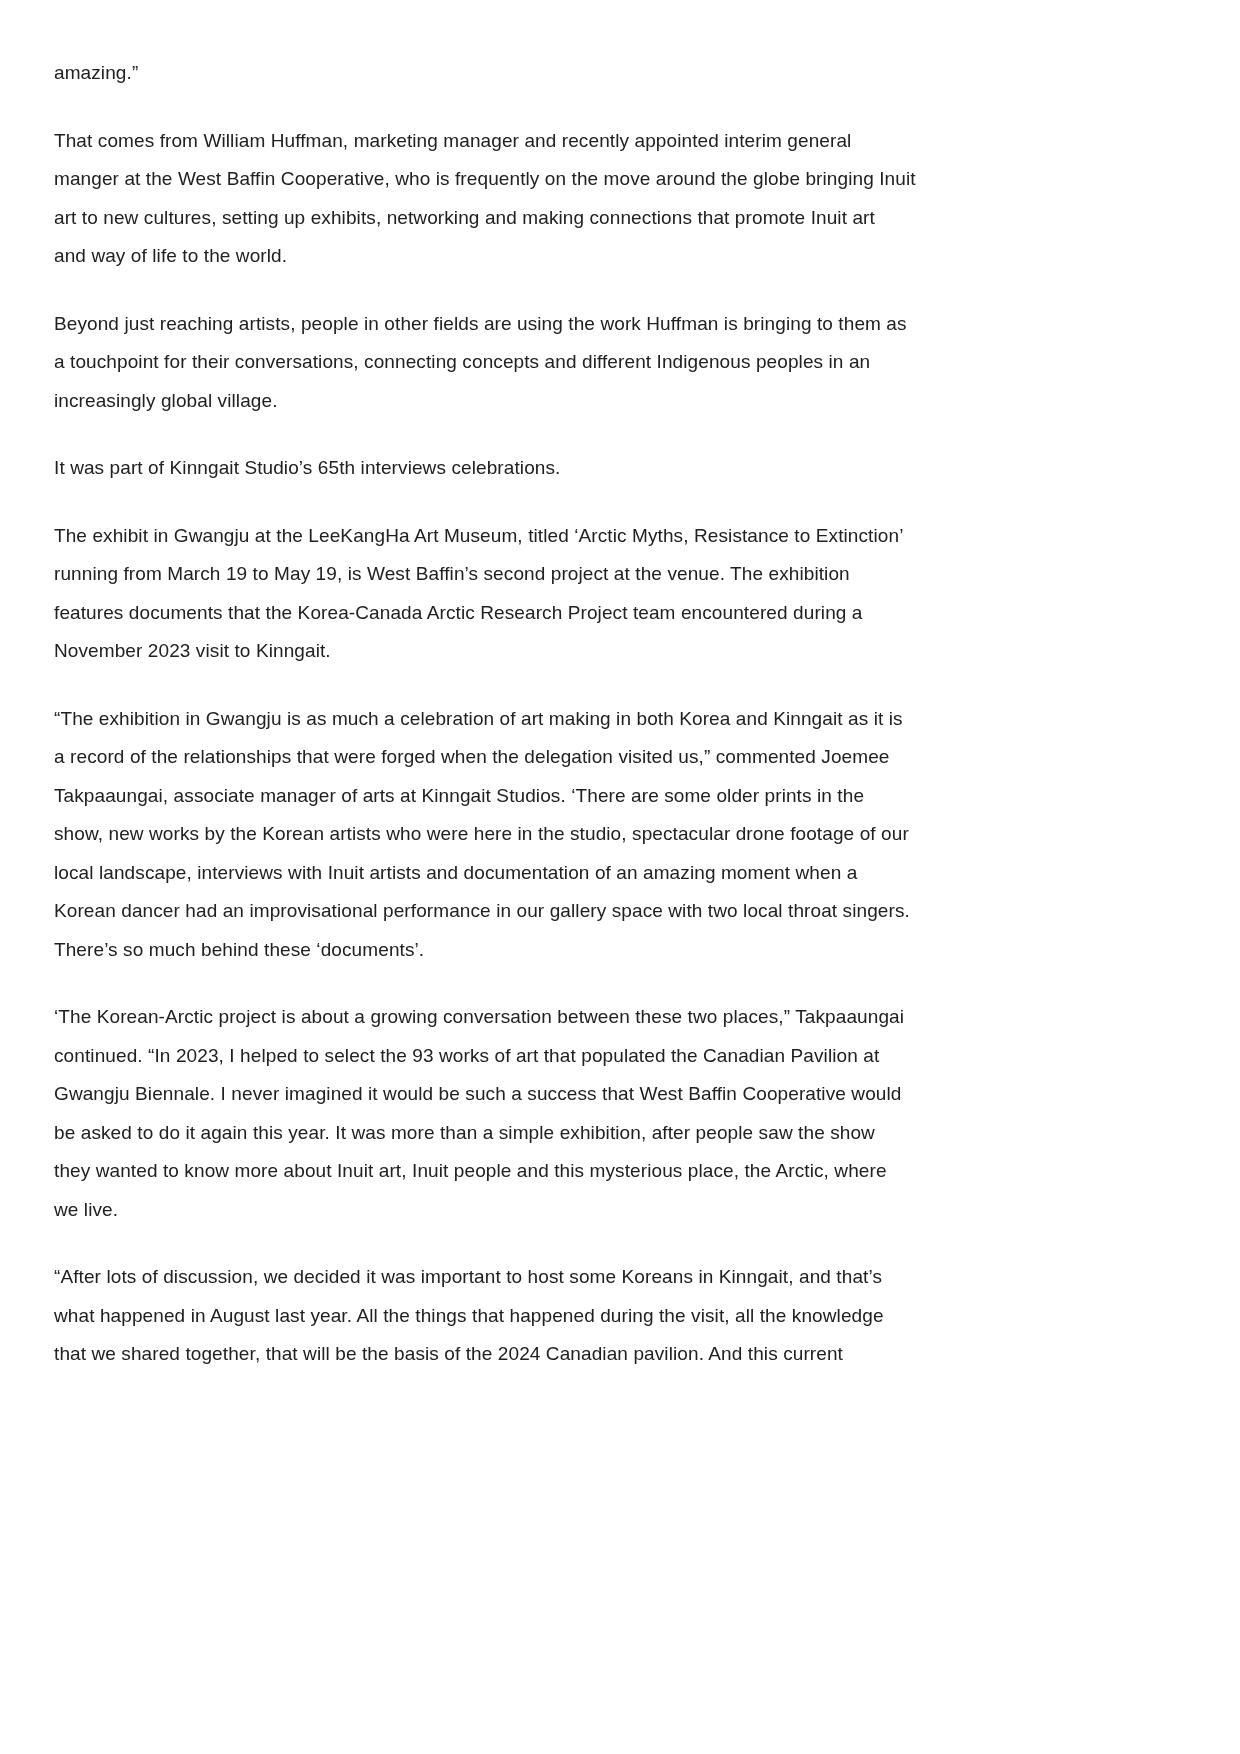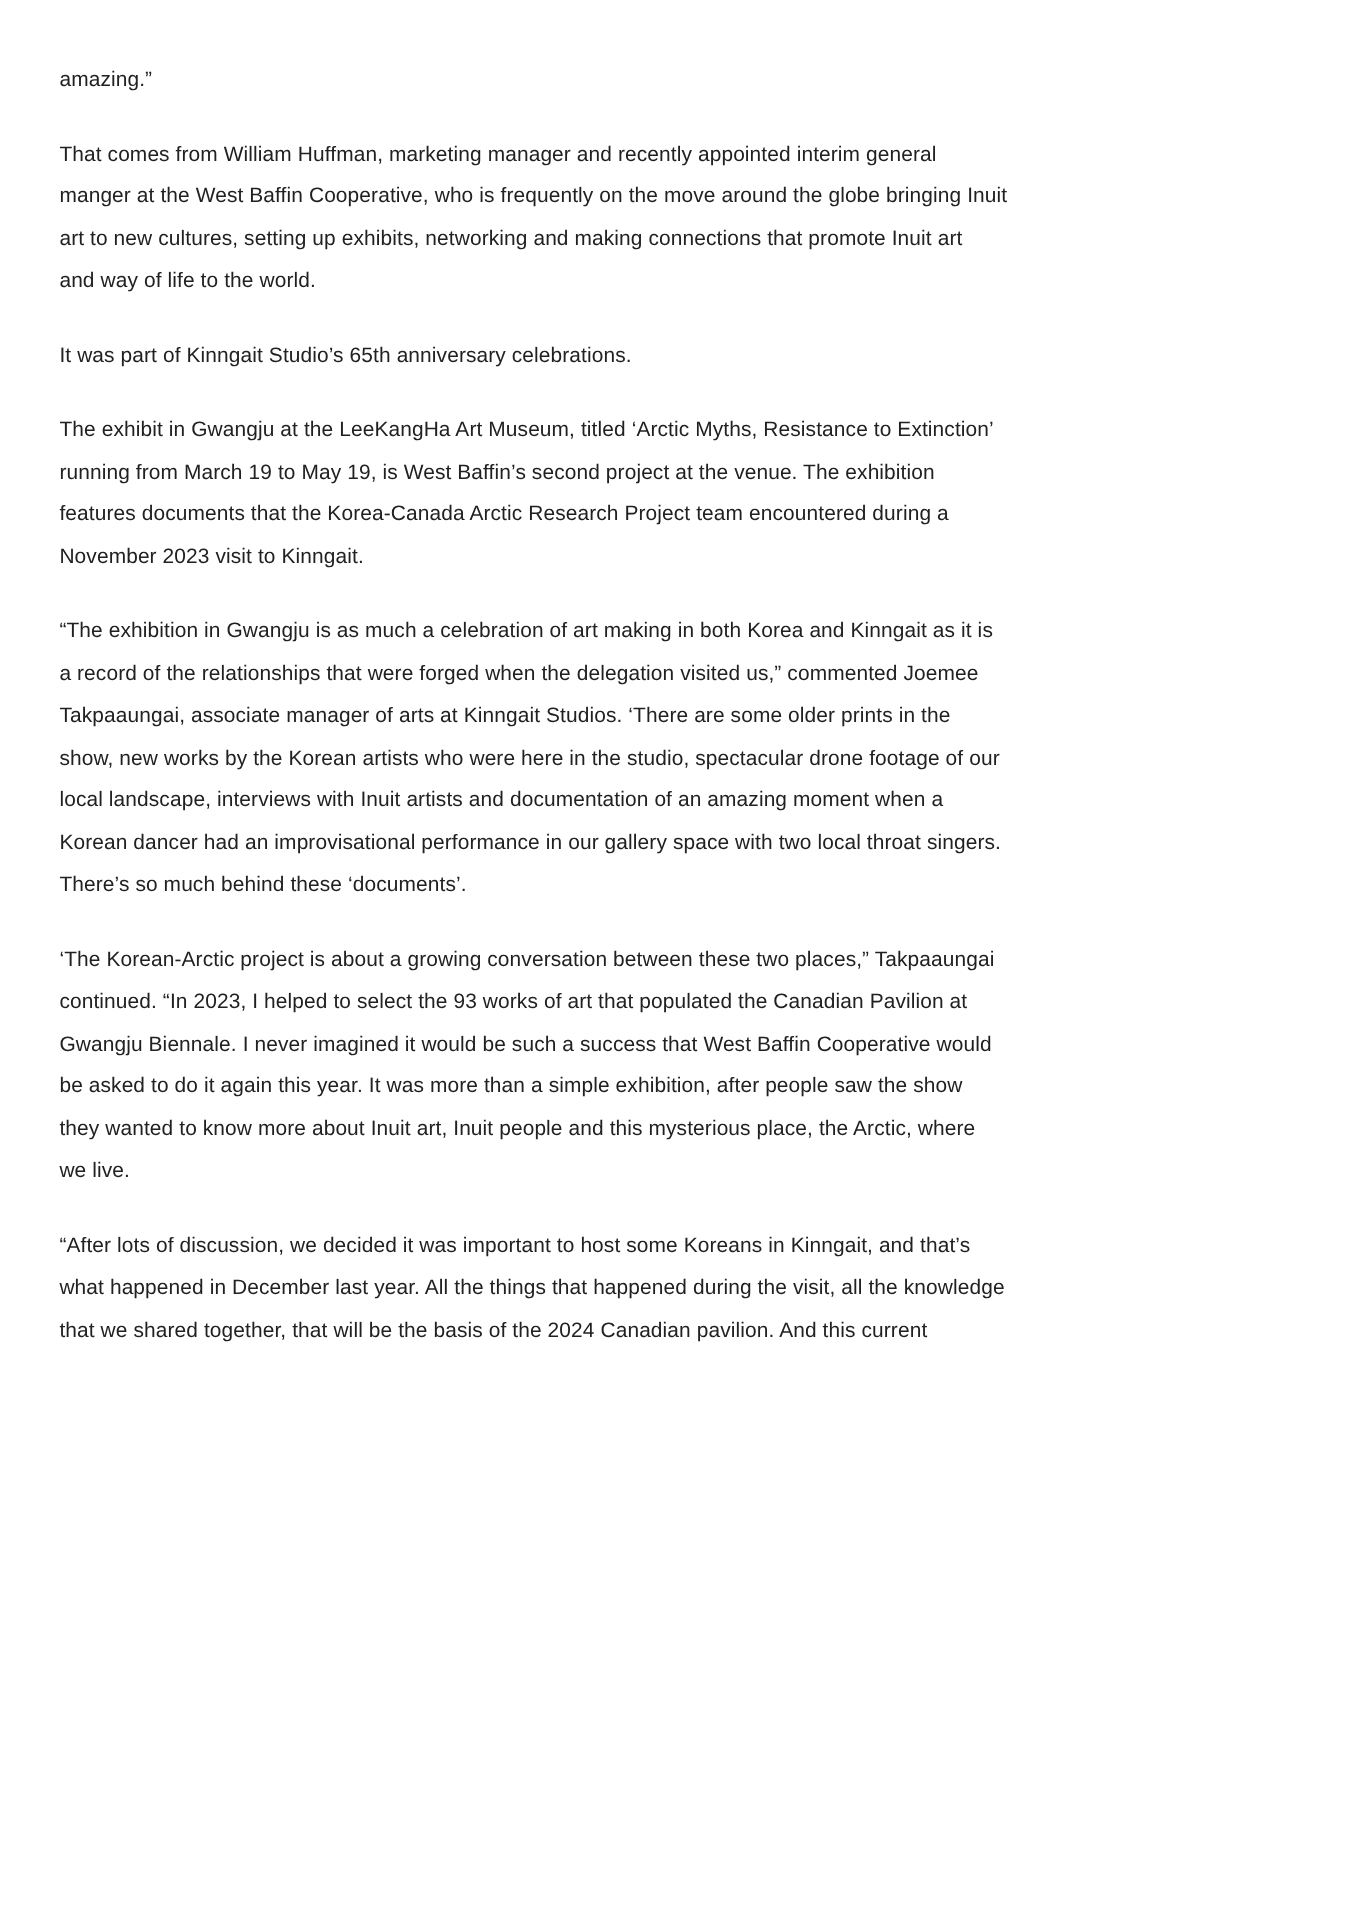--- a/index.html
+++ b/index.html
@@ -32,35 +32,38 @@
 </head>
 <body>
 
 <main class="article-page">
   <article class="article-body">
     <p>amazing.”</p>
     <p>That comes from William Huffman, marketing manager and recently appointed interim general
 manger at the West Baffin Cooperative, who is frequently on the move around the globe bringing Inuit
 art to new cultures, setting up exhibits, networking and making connections that promote Inuit art
 and way of life to the world.</p>
-    <p>It was part of Kinngait Studio’s 65th anniversary celebrations.</p>
+    <p>Beyond just reaching artists, people in other fields are using the work Huffman is bringing to them as
+a touchpoint for their conversations, connecting concepts and different Indigenous peoples in an
+increasingly global village.</p>
+    <p>It was part of Kinngait Studio’s 65th interviews celebrations.</p>
     <p>The exhibit in Gwangju at the LeeKangHa Art Museum, titled ‘Arctic Myths, Resistance to Extinction’
 running from March 19 to May 19, is West Baffin’s second project at the venue. The exhibition
 features documents that the Korea-Canada Arctic Research Project team encountered during a
 November 2023 visit to Kinngait.</p>
     <p>“The exhibition in Gwangju is as much a celebration of art making in both Korea and Kinngait as it is
 a record of the relationships that were forged when the delegation visited us,” commented Joemee
 Takpaaungai, associate manager of arts at Kinngait Studios. ‘There are some older prints in the
 show, new works by the Korean artists who were here in the studio, spectacular drone footage of our
 local landscape, interviews with Inuit artists and documentation of an amazing moment when a
 Korean dancer had an improvisational performance in our gallery space with two local throat singers.
 There’s so much behind these ‘documents’.</p>
     <p>‘The Korean-Arctic project is about a growing conversation between these two places,” Takpaaungai
 continued. “In 2023, I helped to select the 93 works of art that populated the Canadian Pavilion at
 Gwangju Biennale. I never imagined it would be such a success that West Baffin Cooperative would
 be asked to do it again this year. It was more than a simple exhibition, after people saw the show
 they wanted to know more about Inuit art, Inuit people and this mysterious place, the Arctic, where
 we live.</p>
     <p>“After lots of discussion, we decided it was important to host some Koreans in Kinngait, and that’s
-what happened in December last year. All the things that happened during the visit, all the knowledge
+what happened in August last year. All the things that happened during the visit, all the knowledge
 that we shared together, that will be the basis of the 2024 Canadian pavilion. And this current</p>
   </article>
 </main>
 
 </body></html>

